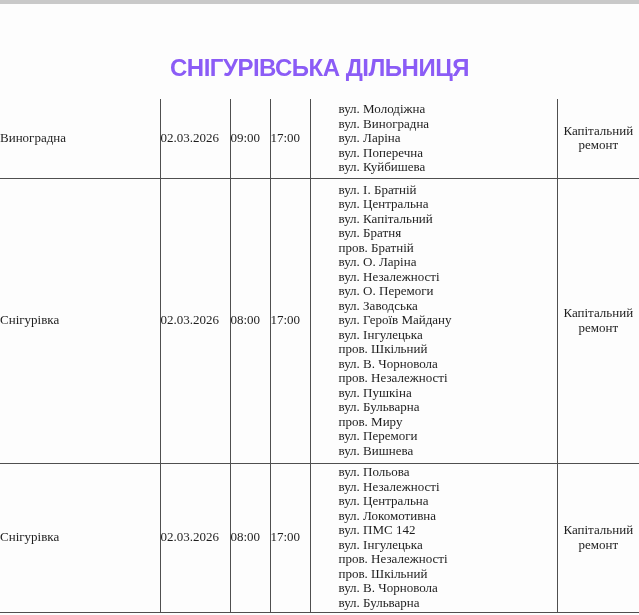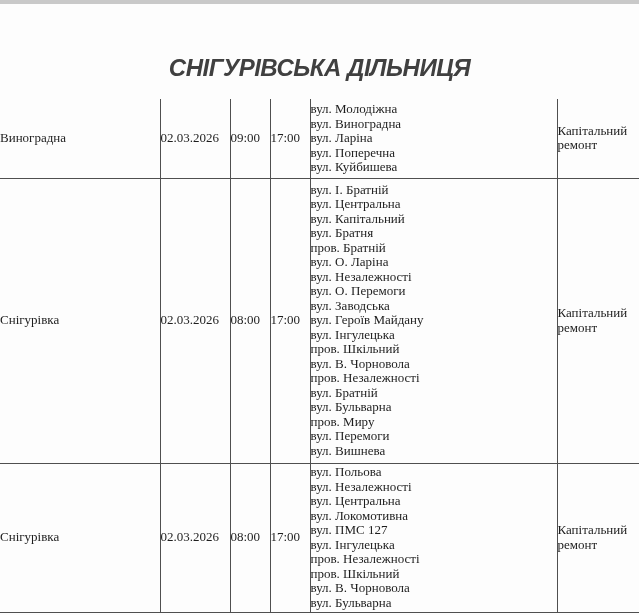--- a/index.html
+++ b/index.html
@@ -15,49 +15,49 @@
     background:var(--c-bg);
   }
   .top-bar{
     position:absolute;top:0;left:0;width:639px;height:4px;
     background:var(--c-topbar);
   }
   .title{
     position:absolute;top:53px;left:0;width:639px;
     text-align:center;
     font-family:"Liberation Sans",sans-serif;
-    font-weight:700;font-style:italic;
+    font-weight:700;
     font-size:24px;line-height:30px;
     letter-spacing:-0.5px;
-    color:#404040;
+    color:#8b5cf6;
     white-space:nowrap;
   }
   table.schedule{
     position:absolute;top:99px;left:0;width:639px;
     border-collapse:collapse;table-layout:fixed;
   }
   table.schedule td{
     border:1px solid var(--c-border);
     font-size:13px;line-height:14.5px;
     vertical-align:middle;
     padding:0;
     overflow:hidden;
   }
   
   table.schedule tr:first-child td{border-top:none;}
   table.schedule td:first-child{border-left:none;}
-  table.schedule td:last-child{border-right:none;}
+  table.schedule td:last-child{border-right:none;text-align:center;}
   tr.r0{height:79px;}
   tr.r1{height:285px;}
   tr.r2{height:149px;}
   td.settlement{padding-left:4px;}
   td.date{padding-left:6px;}
   td.time{text-align:left;}
   td.streets{padding-left:5px;}
-  td.streets .street-line{white-space:nowrap;}
+  td.streets .street-line{white-space:nowrap;margin-left:28px;}
   td.worktype{padding-left:5px;padding-right:2px;}
 </style>
 </head>
 <body>
 
 <div class="page">
   <div class="top-bar"></div>
   <div class="title">СНІГУРІВСЬКА ДІЛЬНИЦЯ</div>
   <table class="schedule">
     <colgroup>
@@ -96,39 +96,39 @@
             <div class="street-line">пров. Братній</div>
             <div class="street-line">вул. О. Ларіна</div>
             <div class="street-line">вул. Незалежності</div>
             <div class="street-line">вул. О. Перемоги</div>
             <div class="street-line">вул. Заводська</div>
             <div class="street-line">вул. Героїв Майдану</div>
             <div class="street-line">вул. Інгулецька</div>
             <div class="street-line">пров. Шкільний</div>
             <div class="street-line">вул. В. Чорновола</div>
             <div class="street-line">пров. Незалежності</div>
-            <div class="street-line">вул. Братній</div>
+            <div class="street-line">вул. Пушкіна</div>
             <div class="street-line">вул. Бульварна</div>
             <div class="street-line">пров. Миру</div>
             <div class="street-line">вул. Перемоги</div>
             <div class="street-line">вул. Вишнева</div>
           </td>
           <td class="worktype">Капітальний ремонт</td>
         </tr>
         <tr class="r2">
           <td class="settlement">Снігурівка</td>
           <td class="date">02.03.2026</td>
           <td class="time">08:00</td>
           <td class="time">17:00</td>
           <td class="streets">
             <div class="street-line">вул. Польова</div>
             <div class="street-line">вул. Незалежності</div>
             <div class="street-line">вул. Центральна</div>
             <div class="street-line">вул. Локомотивна</div>
-            <div class="street-line">вул. ПМС 127</div>
+            <div class="street-line">вул. ПМС 142</div>
             <div class="street-line">вул. Інгулецька</div>
             <div class="street-line">пров. Незалежності</div>
             <div class="street-line">пров. Шкільний</div>
             <div class="street-line">вул. В. Чорновола</div>
             <div class="street-line">вул. Бульварна</div>
           </td>
           <td class="worktype">Капітальний ремонт</td>
         </tr>
       </tbody>
   </table>

